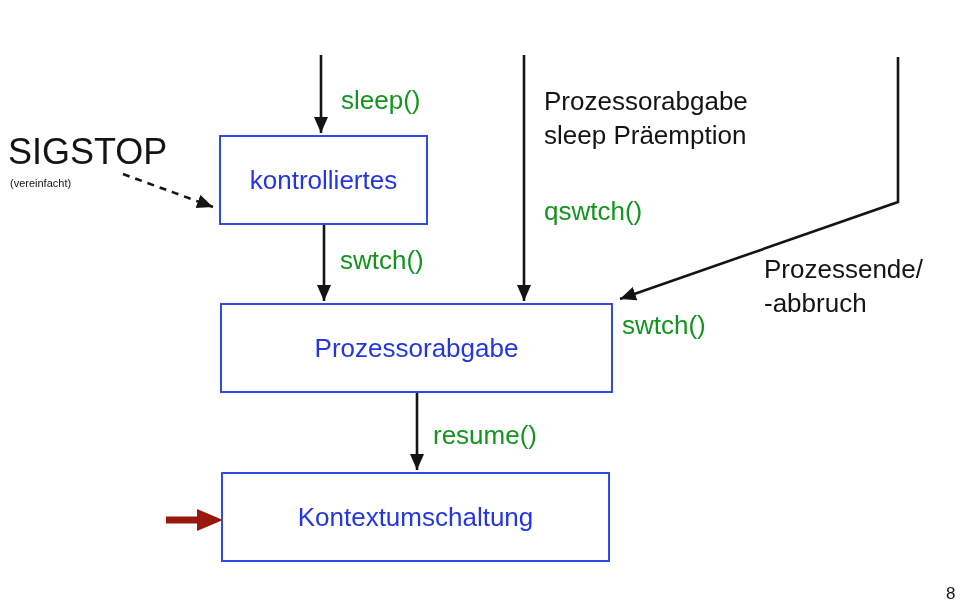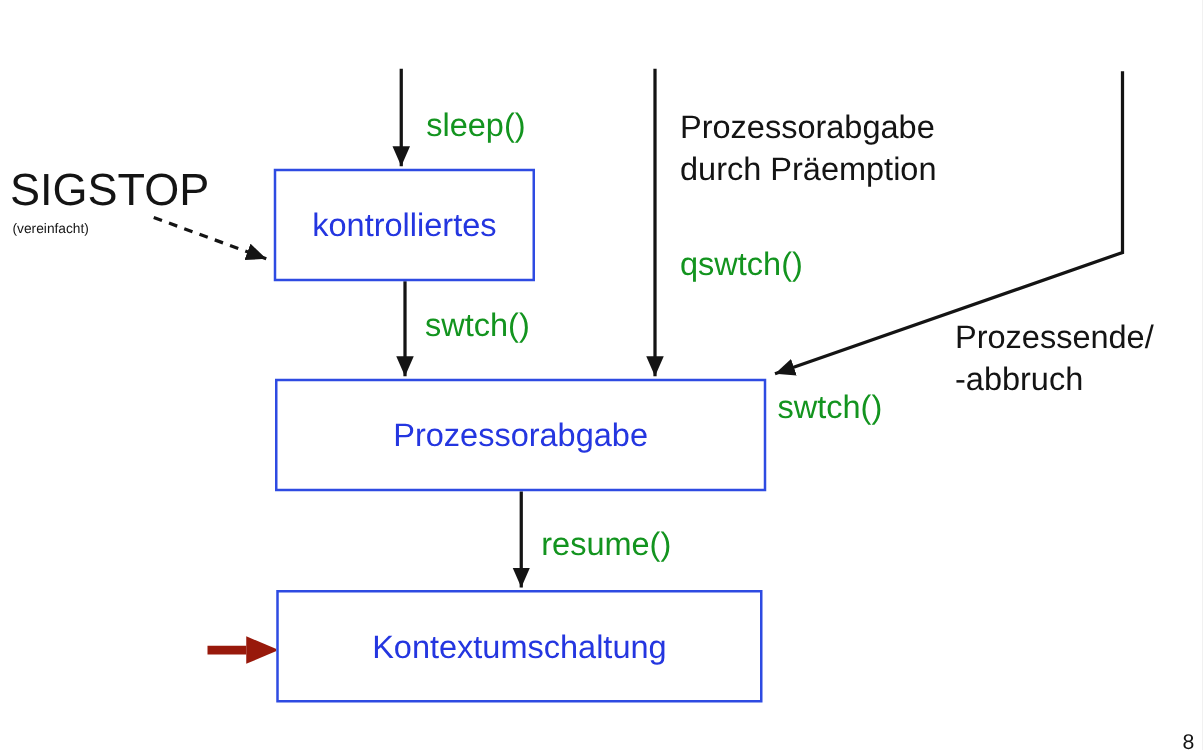--- a/index.html
+++ b/index.html
@@ -65,21 +65,21 @@
   <div class="sigstop-note black" style="left:10px;top:177px;">(vereinfacht)</div>
 
   <div class="node" style="left:219px;top:135px;width:205px;height:86px;">
     <div>kontrolliertes</div>
   </div>
 
   <div class="txt green" style="left:340px;top:243px;">swtch()</div>
 
   <div class="txt black" style="left:544px;top:84px;">
     <div>Prozessorabgabe</div>
-    <div>durch Präemption</div>
+    <div>sleep Präemption</div>
   </div>
 
   <div class="txt green" style="left:544px;top:194px;">qswtch()</div>
 
   <div class="txt black" style="left:764px;top:252px;">
     <div>Prozessende/</div>
     <div>-abbruch</div>
   </div>
 
   <div class="node" style="left:220px;top:303px;width:389px;height:86px;">

